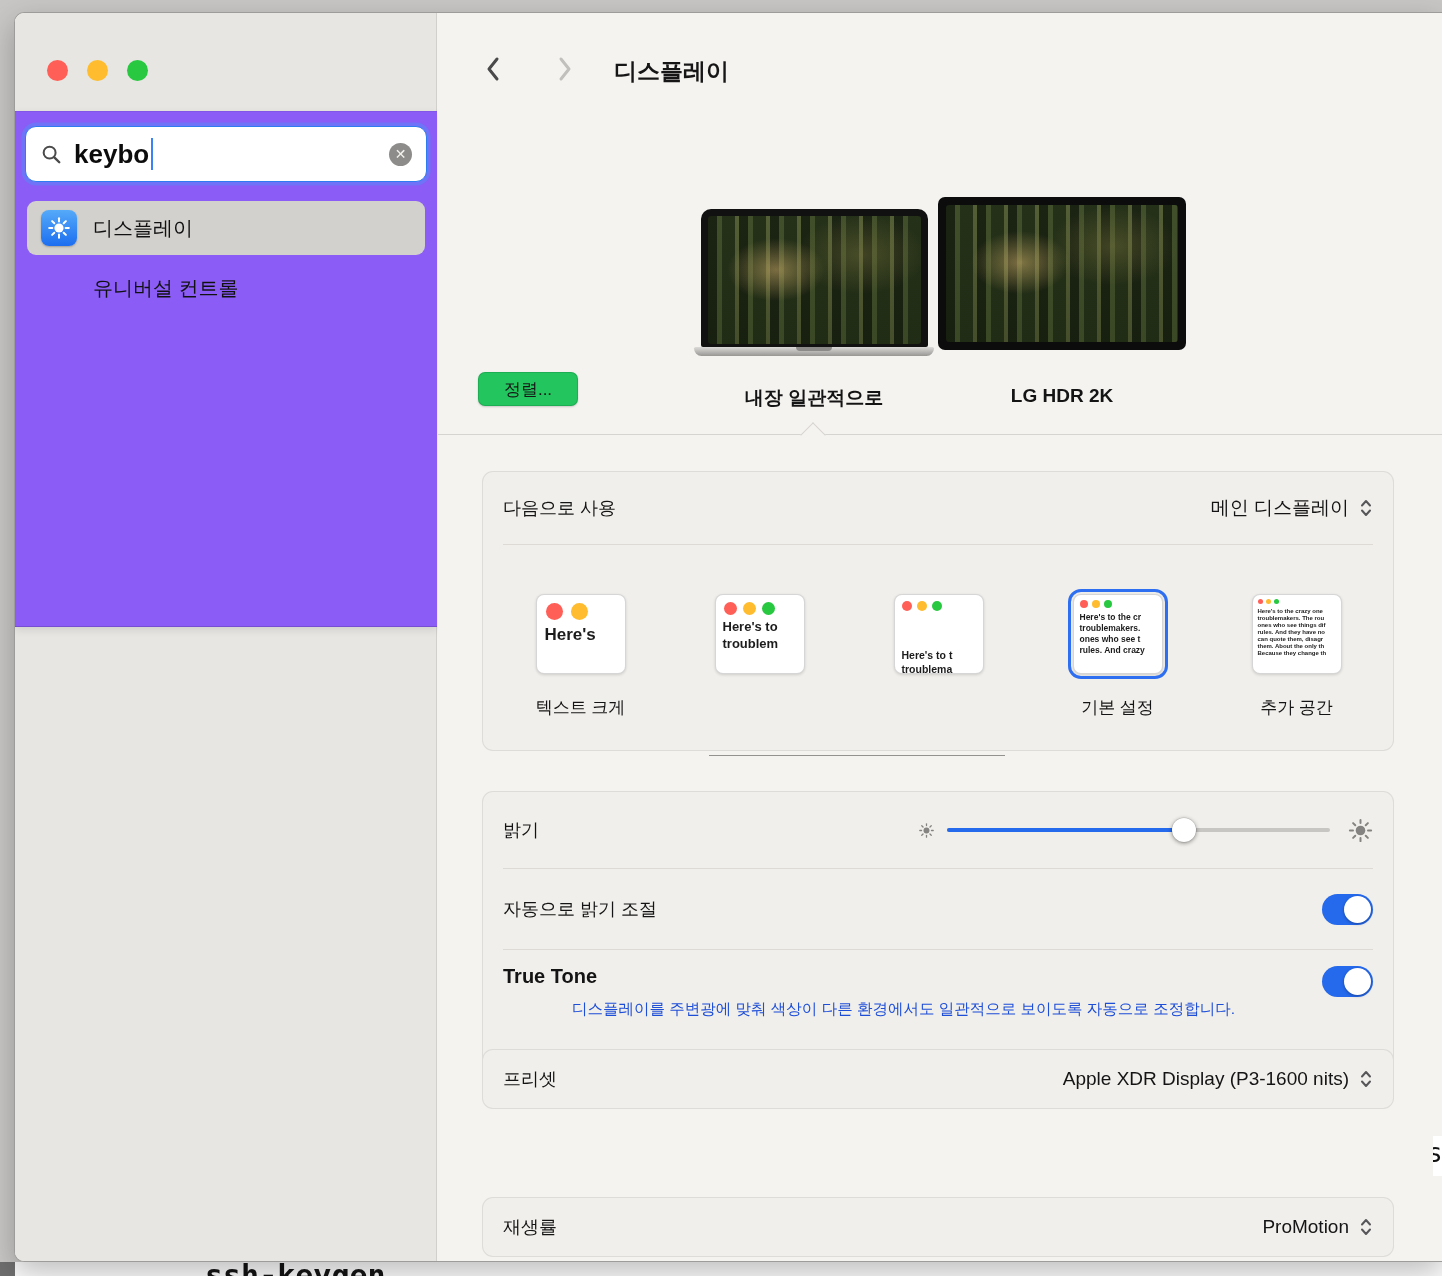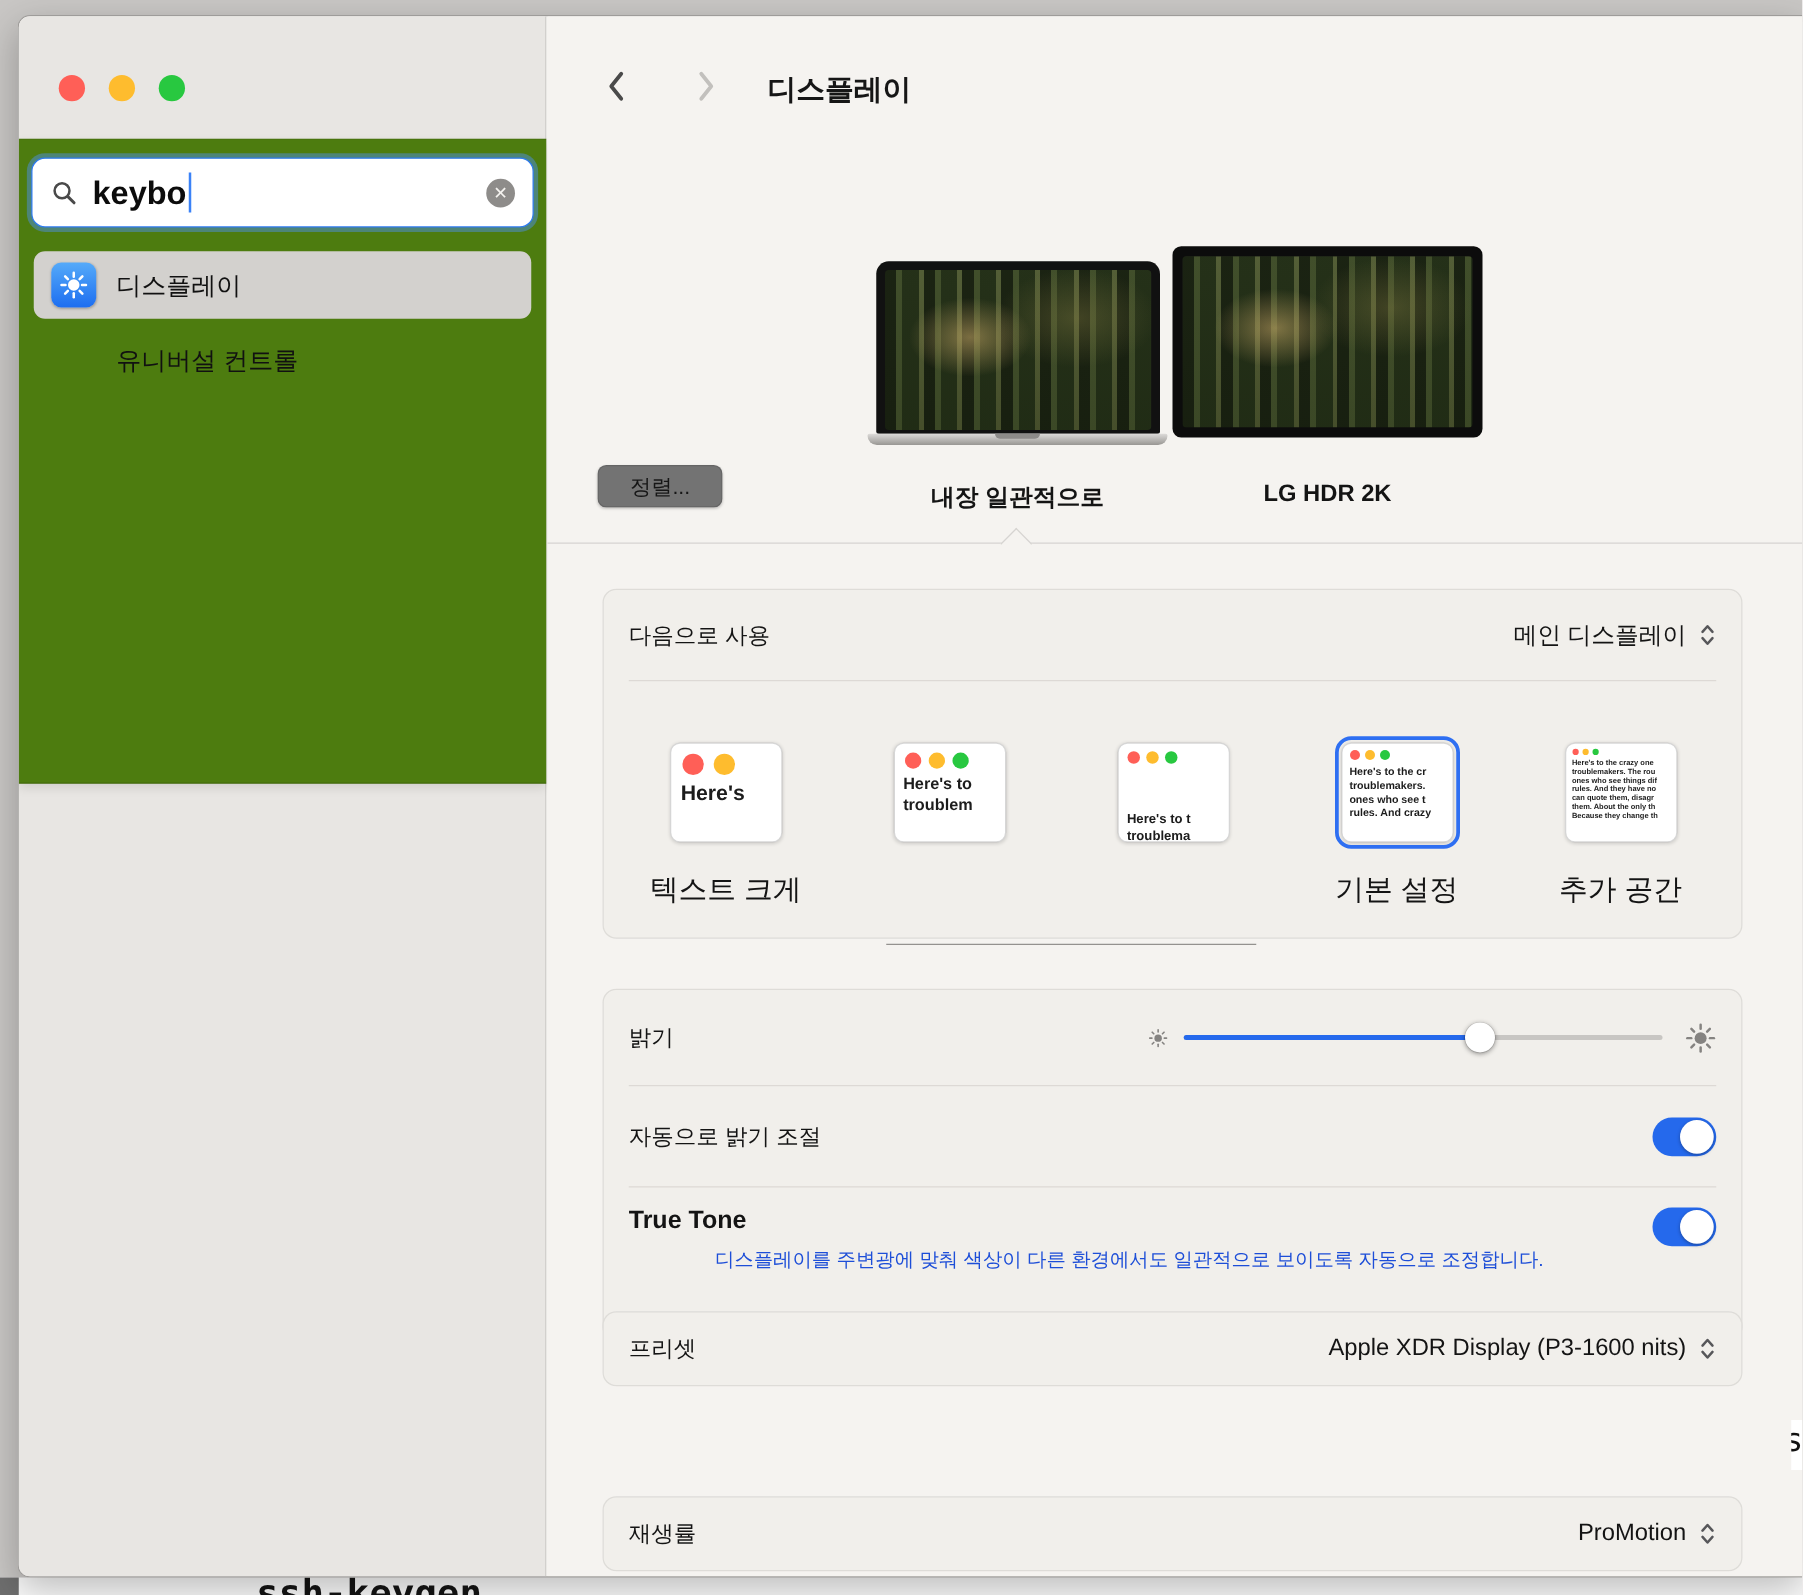--- a/index.html
+++ b/index.html
@@ -19,21 +19,21 @@
   .window { position:absolute; left:14px; top:12px; width:1428px; height:1250px;
             border:1px solid #9e9c9a; border-right:none; border-radius:10px 0 0 10px;
             background:#f5f3f0; overflow:hidden; box-shadow:0 10px 30px rgba(0,0,0,0.25); }
 
   
   .sidebar { position:absolute; left:0; top:0; width:422px; height:100%; background:#e8e6e3; border-right:1px solid #d2d0cd; }
   .traffic { position:absolute; left:32px; top:47px; display:flex; gap:19px; }
   .tl-dot { width:21px; height:21px; border-radius:50%; }
   .tl-red { background:#ff5f57; } .tl-yellow { background:#febc2e; } .tl-green { background:#28c840; }
 
-  .search-panel { position:absolute; left:0; top:98px; width:422px; height:516px; background:#4d7c0f;
+  .search-panel { position:absolute; left:0; top:98px; width:422px; height:516px; background:#8b5cf6;
                   border-top:1px solid rgba(0,0,0,0.06); border-bottom:1px solid rgba(0,0,0,0.14);
                   box-shadow:0 3px 8px rgba(0,0,0,0.10); }
   .search-field { margin:14px 10px 0; height:56px; background:#fff; border:1px solid #2f7bf0; border-radius:11px;
                   box-shadow:0 0 0 3.5px rgba(77,144,248,0.45); display:flex; align-items:center; padding:0 14px; }
   .search-text { margin-left:12px; font-size:26px; font-weight:600; color:#0c0c0c; }
   .caret { display:inline-block; width:2px; height:32px; background:#3b82f7; margin-left:2px; }
   .clear-btn { margin-left:auto; width:23px; height:23px; border-radius:50%; background:#8e8c8a; color:#f4f2ef;
                display:flex; align-items:center; justify-content:center; font-size:14px; font-weight:700; cursor:default; }
 
   .results { margin:19px 12px 0; display:flex; flex-direction:column; gap:6px; }
@@ -64,21 +64,21 @@
     background:
       radial-gradient(ellipse 70px 45px at 32% 42%, rgba(219,184,112,0.50), rgba(219,184,112,0) 70%),
       radial-gradient(ellipse 90px 55px at 72% 30%, rgba(140,130,70,0.35), transparent 72%),
       repeating-linear-gradient(90deg, rgba(24,32,16,0.92) 0 9px, rgba(66,80,42,0.85) 9px 14px,
         rgba(34,46,22,0.9) 14px 27px, rgba(96,106,58,0.65) 27px 31px),
       linear-gradient(180deg,#3c4830,#141a0e); }
   .disp-label { position:absolute; top:372px; font-size:19px; font-weight:700; text-align:center; color:#141414; }
   .disp-label.builtin { left:256px; width:240px; }
   .disp-label.lg { left:500px; width:248px; }
 
-  .arrange-btn { position:absolute; left:40px; top:359px; width:100px; height:34px; background:#737373;
+  .arrange-btn { position:absolute; left:40px; top:359px; width:100px; height:34px; background:#22c55e;
                  border:1px solid rgba(0,0,0,0.12); border-radius:7px; box-shadow:0 1px 2px rgba(0,0,0,0.18);
                  font-size:17px; color:#161616; display:flex; align-items:center; justify-content:center; cursor:default; }
 
   .section-hr { position:absolute; left:0; right:0; top:421px; height:1px; background:#d6d4d1; }
   .pointer { position:absolute; left:366px; top:413px; width:18px; height:18px; transform:rotate(45deg);
              background:#f5f3f0; border-left:1px solid #d6d4d1; border-top:1px solid #d6d4d1; }
 
   
   .panel { position:absolute; left:44px; width:912px; background:#f1efeb; border:1px solid rgba(0,0,0,0.08); border-radius:11px; }
   .panel-1 { top:458px; height:280px; }
@@ -107,21 +107,21 @@
   .ts1 .ts-dots { padding:8px 0 2px 9px; gap:8px; } .ts1 .dot { width:17px; height:17px; }
   .ts2 .ts-dots { padding:7px 0 2px 8px; gap:6px; }  .ts2 .dot { width:13px; height:13px; }
   .ts3 .ts-dots { padding:6px 0 2px 7px; gap:5px; }  .ts3 .dot { width:10px; height:10px; }
   .ts4 .ts-dots { padding:5px 0 2px 6px; gap:4px; }  .ts4 .dot { width:8px; height:8px; }
   .ts5 .ts-dots { padding:4px 0 2px 5px; gap:3px; }  .ts5 .dot { width:5px; height:5px; }
   .ts1 .ts-prev { font-size:17px; font-weight:700; padding:2px 8px; line-height:1.3; }
   .ts2 .ts-prev { font-size:13px; font-weight:700; padding:2px 7px; line-height:1.3; }
   .ts3 .ts-prev { font-size:10.5px; font-weight:700; padding:2px 7px; line-height:1.3;margin-top:34px; }
   .ts4 .ts-prev { font-size:8.5px; font-weight:600; padding:2px 6px; line-height:1.3; }
   .ts5 .ts-prev { font-size:6px; font-weight:600; padding:2px 5px; line-height:1.18; }
-  .ts-label { margin-top:22px; font-size:23px; color:#141414; min-height:20px; }
+  .ts-label { margin-top:22px; font-size:17px; color:#141414; min-height:20px; }
   .ts-line { position:absolute; left:226px; top:161px; width:296px; height:1px; background:#94928f; }
 
   
   .bright-group { display:flex; align-items:center; }
   .slider { position:relative; width:383px; height:24px; margin:0 18px 0 12px; cursor:default; }
   .slider .track { position:absolute; left:0; right:0; top:10px; height:4px; border-radius:2px; background:#c8c6c3; }
   .slider .fill { position:absolute; left:0; top:10px; height:4px; border-radius:2px; background:#2569ec; width:62%; }
   .slider .sthumb { position:absolute; top:12px; left:62%; width:24px; height:24px; border-radius:50%; background:#fff;
                     transform:translate(-50%,-50%); box-shadow:0 0 0 0.5px rgba(0,0,0,0.12), 0 1px 4px rgba(0,0,0,0.45); }
 

